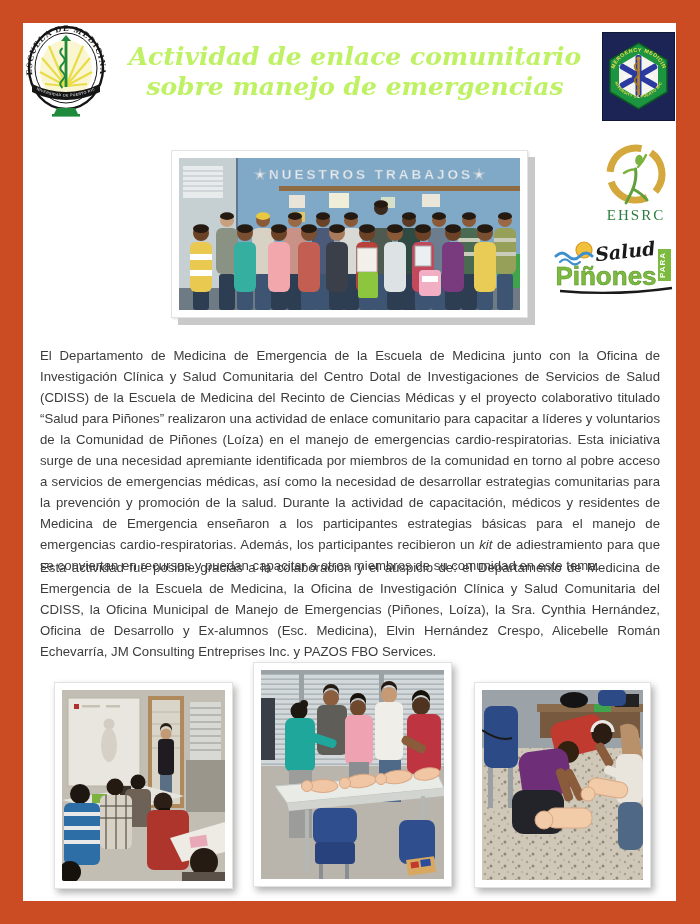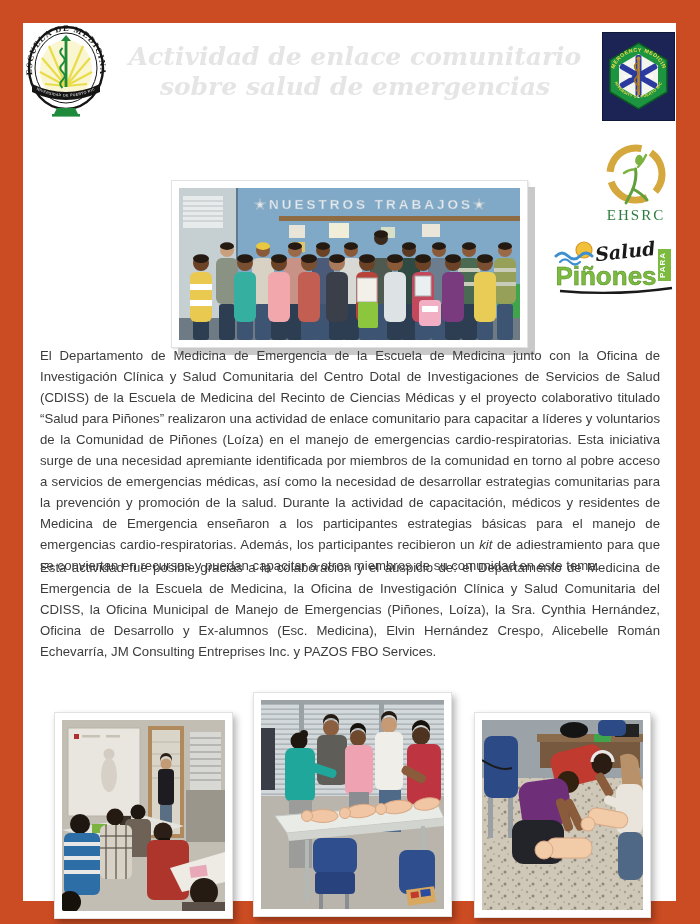--- a/index.html
+++ b/index.html
@@ -11,35 +11,34 @@
   .content-area{
     position:absolute;left:23px;top:23px;width:653px;height:878px;
     background:#FFFFFF;
   }
   .abs{position:absolute;}
   
   .title{
     left:115px;top:42px;width:480px;text-align:center;
     font-family:"DejaVu Serif","Liberation Serif",serif;
     font-style:italic;font-weight:bold;
-    font-size:25px;line-height:30px;color:#e5e5e5;
+    font-size:25px;line-height:30px;color:#bef264;
   }
   
   .para{
     left:40px;width:620px;text-align:justify;
     font-size:13.2px;line-height:21px;color:#3C3C3C;
   }
   #para1{top:332px;}
   #para2{top:549px;margin-top:8px;}
   .kit-italic{font-style:italic;}
   
   .photo-frame{
     position:absolute;background:#FFFFFF;border:1px solid #E2E2E0;padding:7px;
     box-shadow:3px 4px 7px rgba(0,0,0,0.30);
-    margin-top:30px;
   }
   .photo-frame svg{display:block;}
   #group-photo-frame{
     left:171px;top:150px;
     box-shadow:7px 7px 0 #C9C9C9,1px 1px 2px rgba(0,0,0,0.12);
   }
   #photo-left-frame{left:54px;top:682px;}
   #photo-center-frame{left:253px;top:662px;}
   #photo-right-frame{left:474px;top:682px;}
   
@@ -83,21 +82,21 @@
   <path d="M7 60 Q41 76 75 60 L75 68 Q41 84 7 68 Z" fill="#151515"></path>
   <text font-family="'Liberation Sans',sans-serif" font-size="3.6" fill="#FFFFFF" letter-spacing="0.4">
     <textPath href="#sealBannerArc" startOffset="50%" text-anchor="middle">UNIVERSIDAD DE PUERTO RICO</textPath>
   </text>
   <polygon points="32,84 50,84 53,90 29,90" fill="#1F8A3C"></polygon>
   <rect x="27" y="90" width="28" height="2.6" fill="#1F8A3C"></rect>
 </svg>
 
 <div class="abs title">
   <div>Actividad de enlace comunitario</div>
-  <div>sobre salud de emergencias</div>
+  <div>sobre manejo de emergencias</div>
 </div>
 
 <svg id="em-logo" class="abs" width="73" height="89" viewBox="0 0 73 89">
   <defs>
     <path id="emTopArc" d="M 12 37 A 26 26 0 0 1 61 37" fill="none"></path>
     <path id="emBottomArc" d="M 13 51 A 26 26 0 0 0 60 51" fill="none"></path>
   </defs>
   <rect x="0" y="0" width="73" height="89" fill="#1B2455" stroke="#0E1430" stroke-width="1.5"></rect>
   <polygon points="36.5,11 65,28 65,60 36.5,77 8,60 8,28" fill="#1C9440" stroke="#0B5A22" stroke-width="1.5"></polygon>
   <polygon points="36.5,22 56,33.5 56,54.5 36.5,66 17,54.5 17,33.5" fill="#F4F4EE"></polygon>

